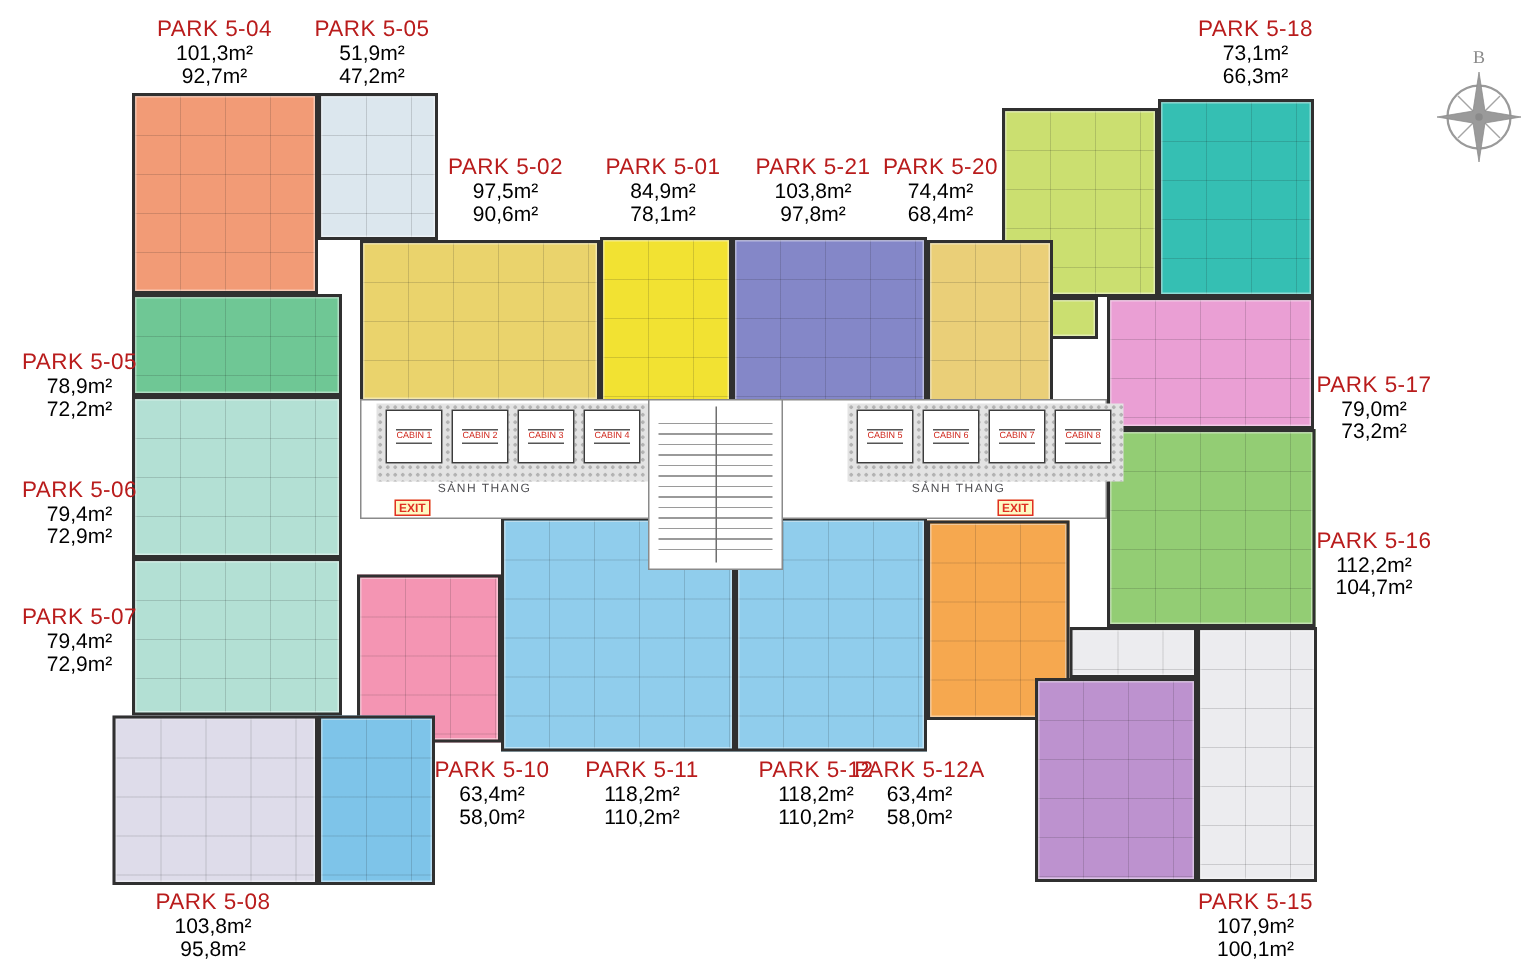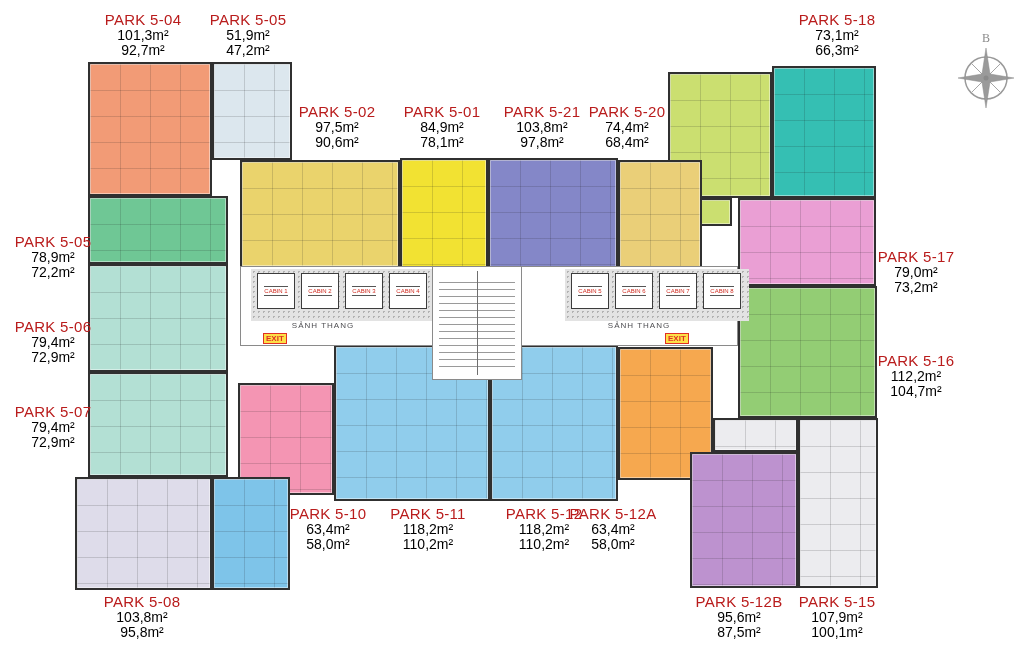--- a/index.html
+++ b/index.html
@@ -35,21 +35,21 @@
   .cabin span {
     font-size:6px; color:#d02b20; letter-spacing:0; white-space:nowrap;
     border-top:1px solid #555; border-bottom:1px solid #555; padding:1px 0;
   }
   .lobby-label {
     position:absolute; width:90px; text-align:center;
     font-size:8px; color:#4e4e52; letter-spacing:1px;
   }
   .exit-label {
     position:absolute; font-size:8px; font-weight:bold; color:#e03024;
-    border:1px solid #e03024; padding:0 2px; background:#fde047; line-height:9px;
+    border:1px solid #e03024; padding:0 2px; background:#fef9c3; line-height:9px;
   }
   .stairs {
     position:absolute; left:432px; top:266px; width:90px; height:114px;
     background:#ffffff; border:1px solid #8a8a8a; box-sizing:border-box;
   }
   .stairs::before {
     content:""; position:absolute; left:6px; right:6px; top:9px; bottom:9px;
     background: repeating-linear-gradient(180deg, transparent 0 6px, #9a9a9a 6px 7px);
   }
   .stairs::after {
@@ -207,25 +207,20 @@
   <div class="ulabel" style="left:548px; top:506px">
     <div class="uname">PARK 5-12A</div>
     <div class="uarea">63,4m²</div>
     <div class="uarea">58,0m²</div>
   </div>
   <div class="ulabel" style="left:77px;  top:594px">
     <div class="uname">PARK 5-08</div>
     <div class="uarea">103,8m²</div>
     <div class="uarea">95,8m²</div>
   </div>
-  <div class="ulabel" style="left:674px; top:594px">
-    <div class="uname">PARK 5-12B</div>
-    <div class="uarea">95,6m²</div>
-    <div class="uarea">87,5m²</div>
-  </div>
   <div class="ulabel" style="left:772px; top:594px">
     <div class="uname">PARK 5-15</div>
     <div class="uarea">107,9m²</div>
     <div class="uarea">100,1m²</div>
   </div>
 
   <div class="compass">
     <svg width="72" height="88" viewBox="0 0 72 88">
       <text x="36" y="16" text-anchor="middle" font-size="12" fill="#8a8a8a" font-family="Liberation Serif, serif">B</text>
       <circle cx="36" cy="52" r="21" fill="none" stroke="#9a9a9a" stroke-width="1.5"></circle>

